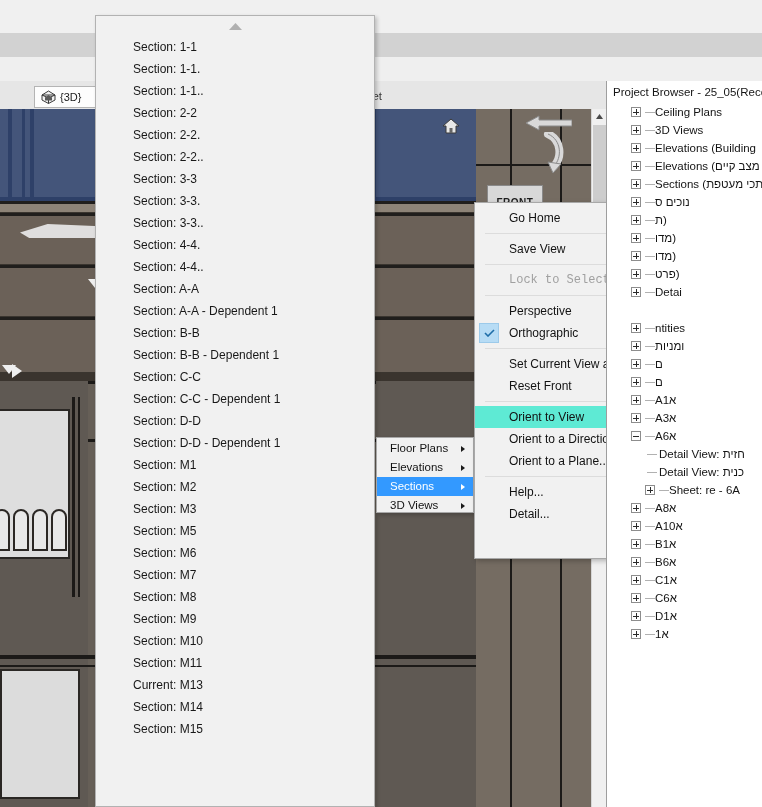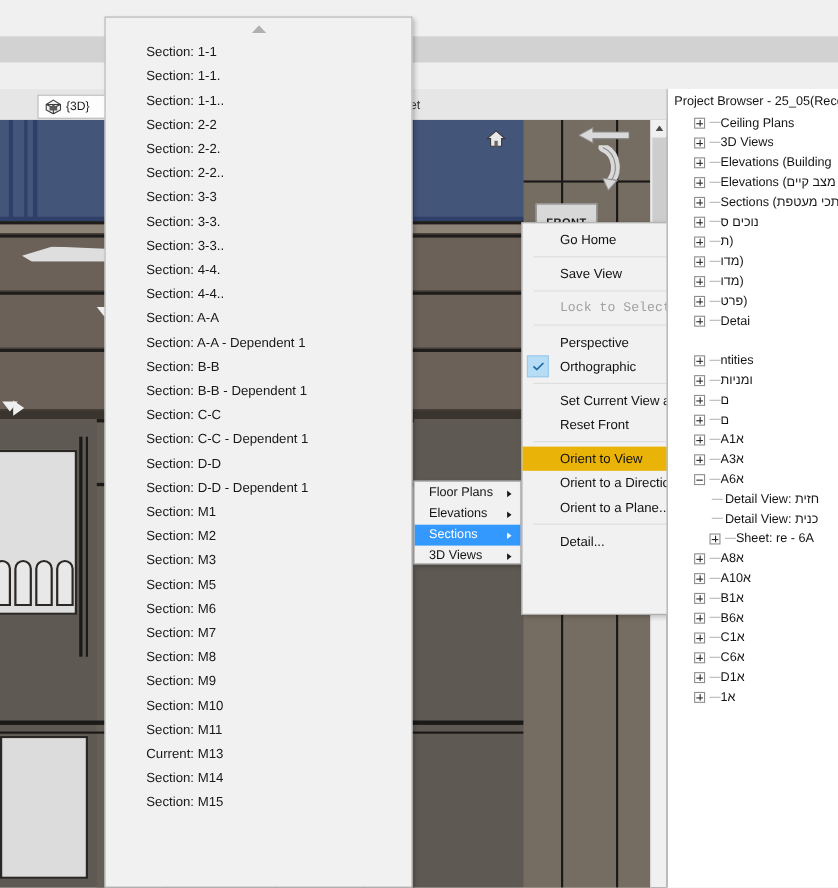--- a/index.html
+++ b/index.html
@@ -119,21 +119,21 @@
     position: absolute; left: 474px; top: 202px; width: 260px; height: 357px;
     background: #f1f1f1; border: 1px solid #a8a8a8;
     box-shadow: 2px 2px 5px rgba(0,0,0,.25);
     padding: 4px 0;
   }
   .ctx-item {
     height: 22px; line-height: 22px; position: relative;
     font-size: 12px; color: #121212; padding-left: 34px; white-space: nowrap;
   }
   .ctx-item.disabled { color: #a0a0a0; font-family: Liberation Mono, monospace; }
-  .ctx-item.highlight { background: #eab308; }
+  .ctx-item.highlight { background: #5eead4; }
   .ctx-item .shortcut {
     position: absolute; right: 34px; top: 0; font-size: 12px; color: #121212;
   }
   .ctx-item .sub-arrow {
     position: absolute; right: 11px; top: 50%; transform: translateY(-50%);
     font-size: 12px; color: #3c3c3c; line-height: 1;
   }
   .ctx-sep { height: 1px; margin: 4px 8px 4px 10px; background: #dcdcdc; }
   .check-box {
     position: absolute; left: 4px; top: 1px; width: 20px; height: 20px;
@@ -364,20 +364,21 @@
             </svg>
           </span><span>Orthographic</span></div>
         <div class="ctx-sep"></div>
         <div class="ctx-item"><span>Set Current View as Home</span></div>
         <div class="ctx-item"><span>Reset Front</span></div>
         <div class="ctx-sep"></div>
         <div class="ctx-item highlight"><span>Orient to View</span><span class="sub-arrow">›</span></div>
         <div class="ctx-item"><span>Orient to a Direction</span><span class="sub-arrow">›</span></div>
         <div class="ctx-item"><span>Orient to a Plane...</span></div>
         <div class="ctx-sep"></div>
+        <div class="ctx-item"><span>Help...</span></div>
         <div class="ctx-item"><span>Detail...</span></div>
       </div>
   </div>
 
   <div class="browser">
     <div class="browser-title">Project Browser - 25_05(Reco</div>
     <div class="tree" id="browser-tree">
         <div class="tree-row" style="padding-left: 24px;">
           <span class="expander plus"></span>
           <span class="dots">—</span>

